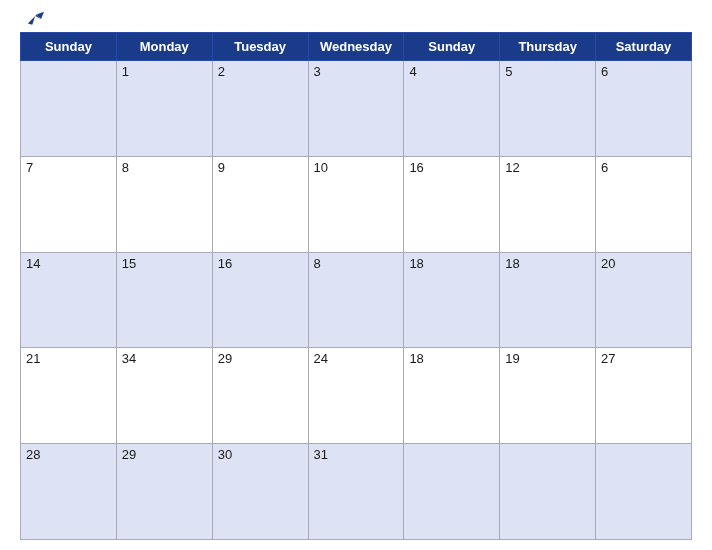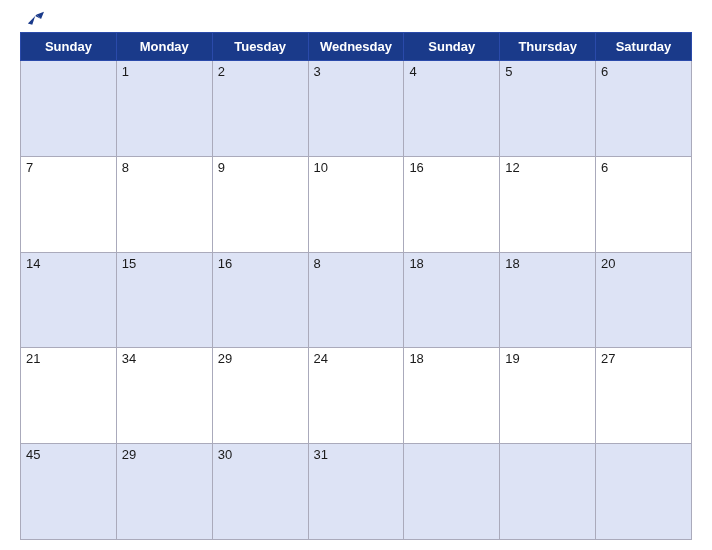--- a/index.html
+++ b/index.html
@@ -162,21 +162,21 @@
       <tr>
         <td><span class="day-num">21</span></td>
         <td><span class="day-num">34</span></td>
         <td><span class="day-num">29</span></td>
         <td><span class="day-num">24</span></td>
         <td><span class="day-num">18</span></td>
         <td><span class="day-num">19</span></td>
         <td><span class="day-num">27</span></td>
       </tr>
       <tr>
-        <td><span class="day-num">45</span></td>
+        <td><span class="day-num">28</span></td>
         <td><span class="day-num">29</span></td>
         <td><span class="day-num">30</span></td>
         <td><span class="day-num">31</span></td>
         <td></td>
         <td></td>
         <td></td>
       </tr>
     </tbody>
 </table>
 

